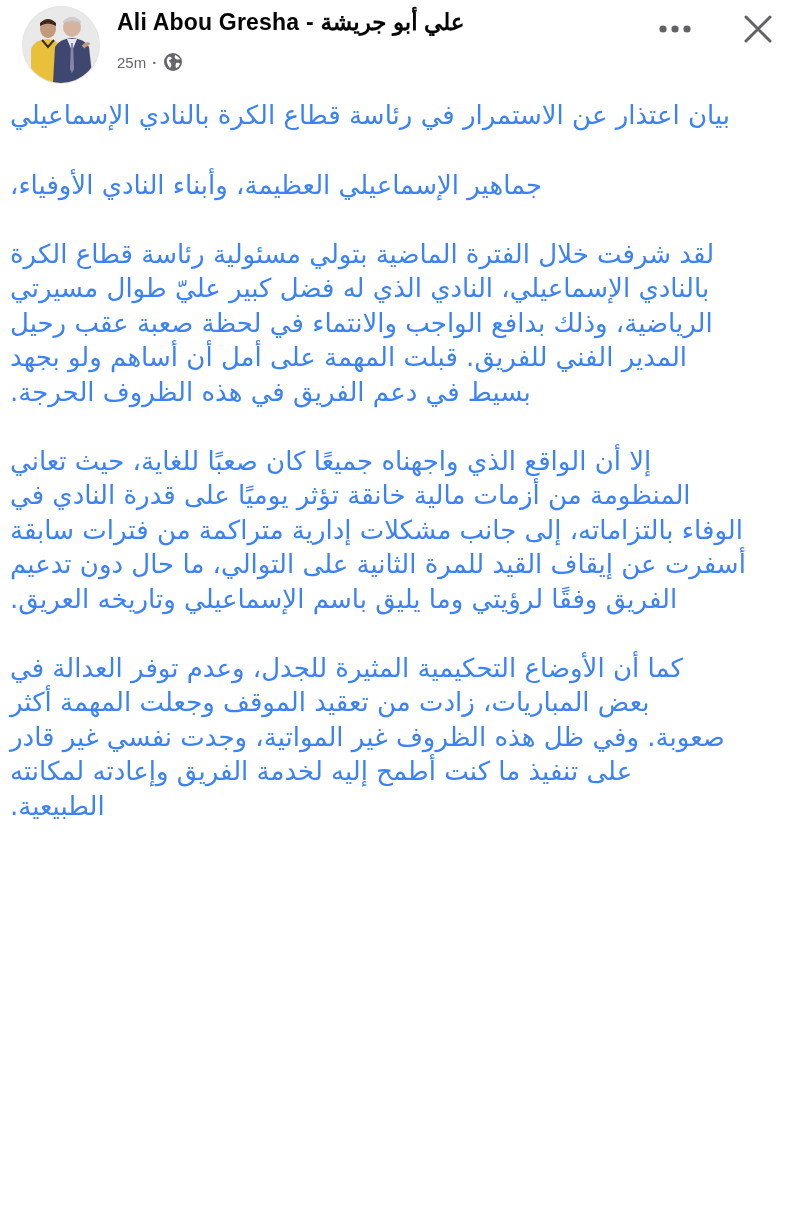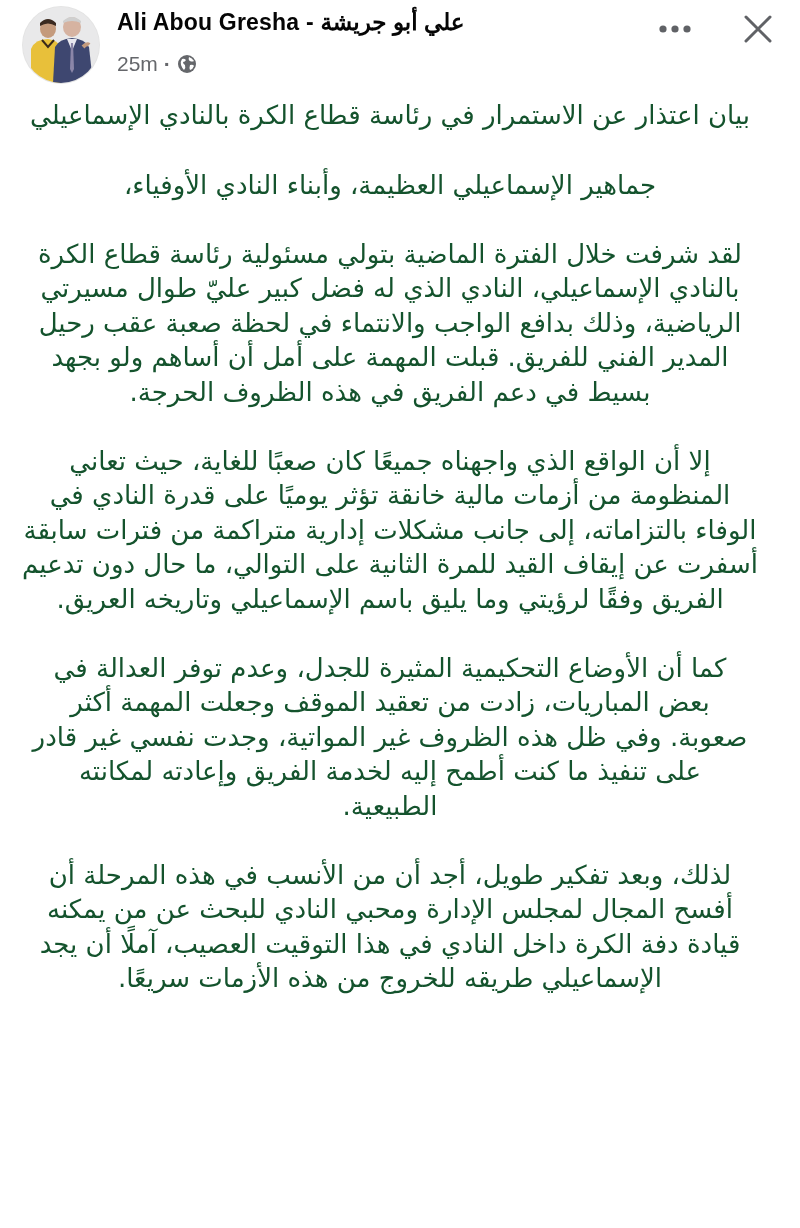--- a/index.html
+++ b/index.html
@@ -45,21 +45,21 @@
       white-space: nowrap;
       letter-spacing: 0.2px;
     }
     .meta {
       position: absolute;
       left: 117px;
       top: 52px;
       display: flex;
       align-items: center;
       font-family: "Liberation Sans", sans-serif;
-      font-size: 21px;
+      font-size: 15px;
       color: #65676b;
     }
     .meta .dot { margin: 0 6px; font-weight: bold; }
     .meta .globe { display: inline-block; width: 20px; height: 20px; }
     .more-btn {
       position: absolute;
       left: 650px;
       top: 14px;
       width: 50px;
       height: 30px;
@@ -78,25 +78,25 @@
       align-items: center;
       justify-content: center;
       cursor: pointer;
     }
     .post-body {
       position: absolute;
       right: 30px;
       top: 98px;
       width: 760px;
       direction: rtl;
-      text-align: center;
+      text-align: left;
       font-family: "DejaVu Sans", sans-serif;
       font-size: 26px;
       line-height: 34.5px;
-      color: #14532d;
+      color: #3b82f6;
     }
     .post-body p {
       margin: 0 0 34.5px 0;
       white-space: pre-line;
     }
     .post-body p.title { margin-bottom: 35px; }
   </style>
 </head>
 <body>
 
@@ -160,17 +160,13 @@
   <p>إلا أن الواقع الذي واجهناه جميعًا كان صعبًا للغاية، حيث تعاني
 المنظومة من أزمات مالية خانقة تؤثر يوميًا على قدرة النادي في
 الوفاء بالتزاماته، إلى جانب مشكلات إدارية متراكمة من فترات سابقة
 أسفرت عن إيقاف القيد للمرة الثانية على التوالي، ما حال دون تدعيم
 الفريق وفقًا لرؤيتي وما يليق باسم الإسماعيلي وتاريخه العريق.</p>
   <p>كما أن الأوضاع التحكيمية المثيرة للجدل، وعدم توفر العدالة في
 بعض المباريات، زادت من تعقيد الموقف وجعلت المهمة أكثر
 صعوبة. وفي ظل هذه الظروف غير المواتية، وجدت نفسي غير قادر
 على تنفيذ ما كنت أطمح إليه لخدمة الفريق وإعادته لمكانته
 الطبيعية.</p>
-  <p>لذلك، وبعد تفكير طويل، أجد أن من الأنسب في هذه المرحلة أن
-أفسح المجال لمجلس الإدارة ومحبي النادي للبحث عن من يمكنه
-قيادة دفة الكرة داخل النادي في هذا التوقيت العصيب، آملًا أن يجد
-الإسماعيلي طريقه للخروج من هذه الأزمات سريعًا.</p>
 </div>
 
 </body></html>

